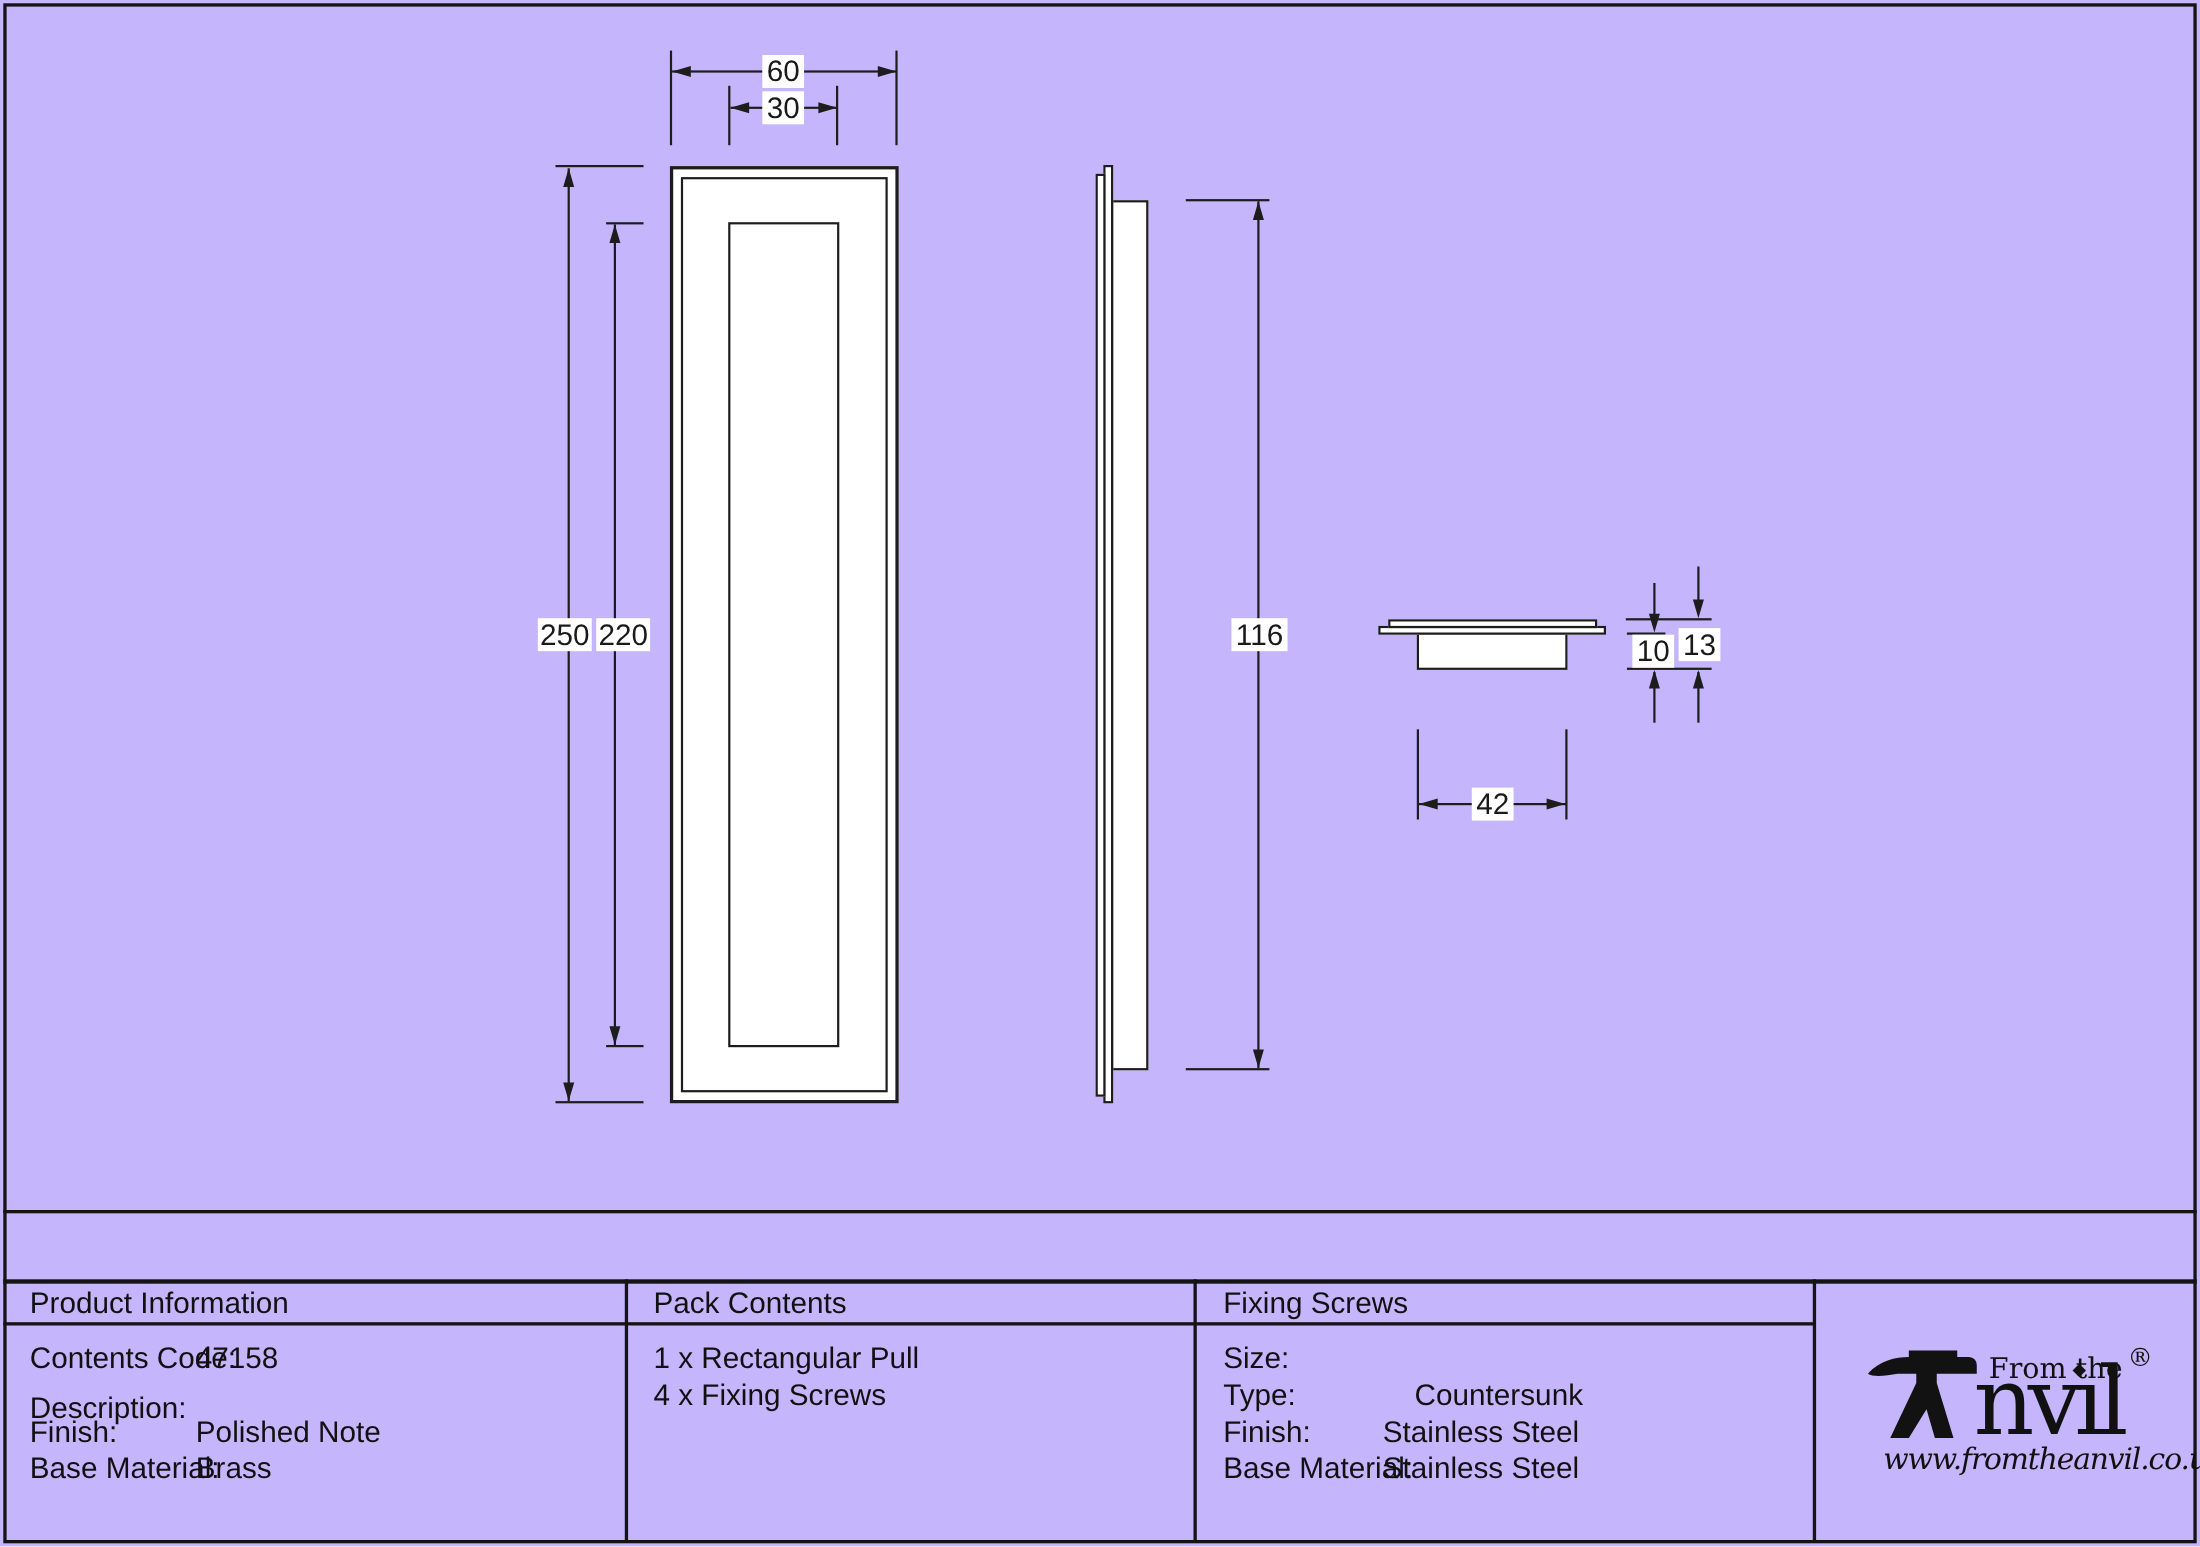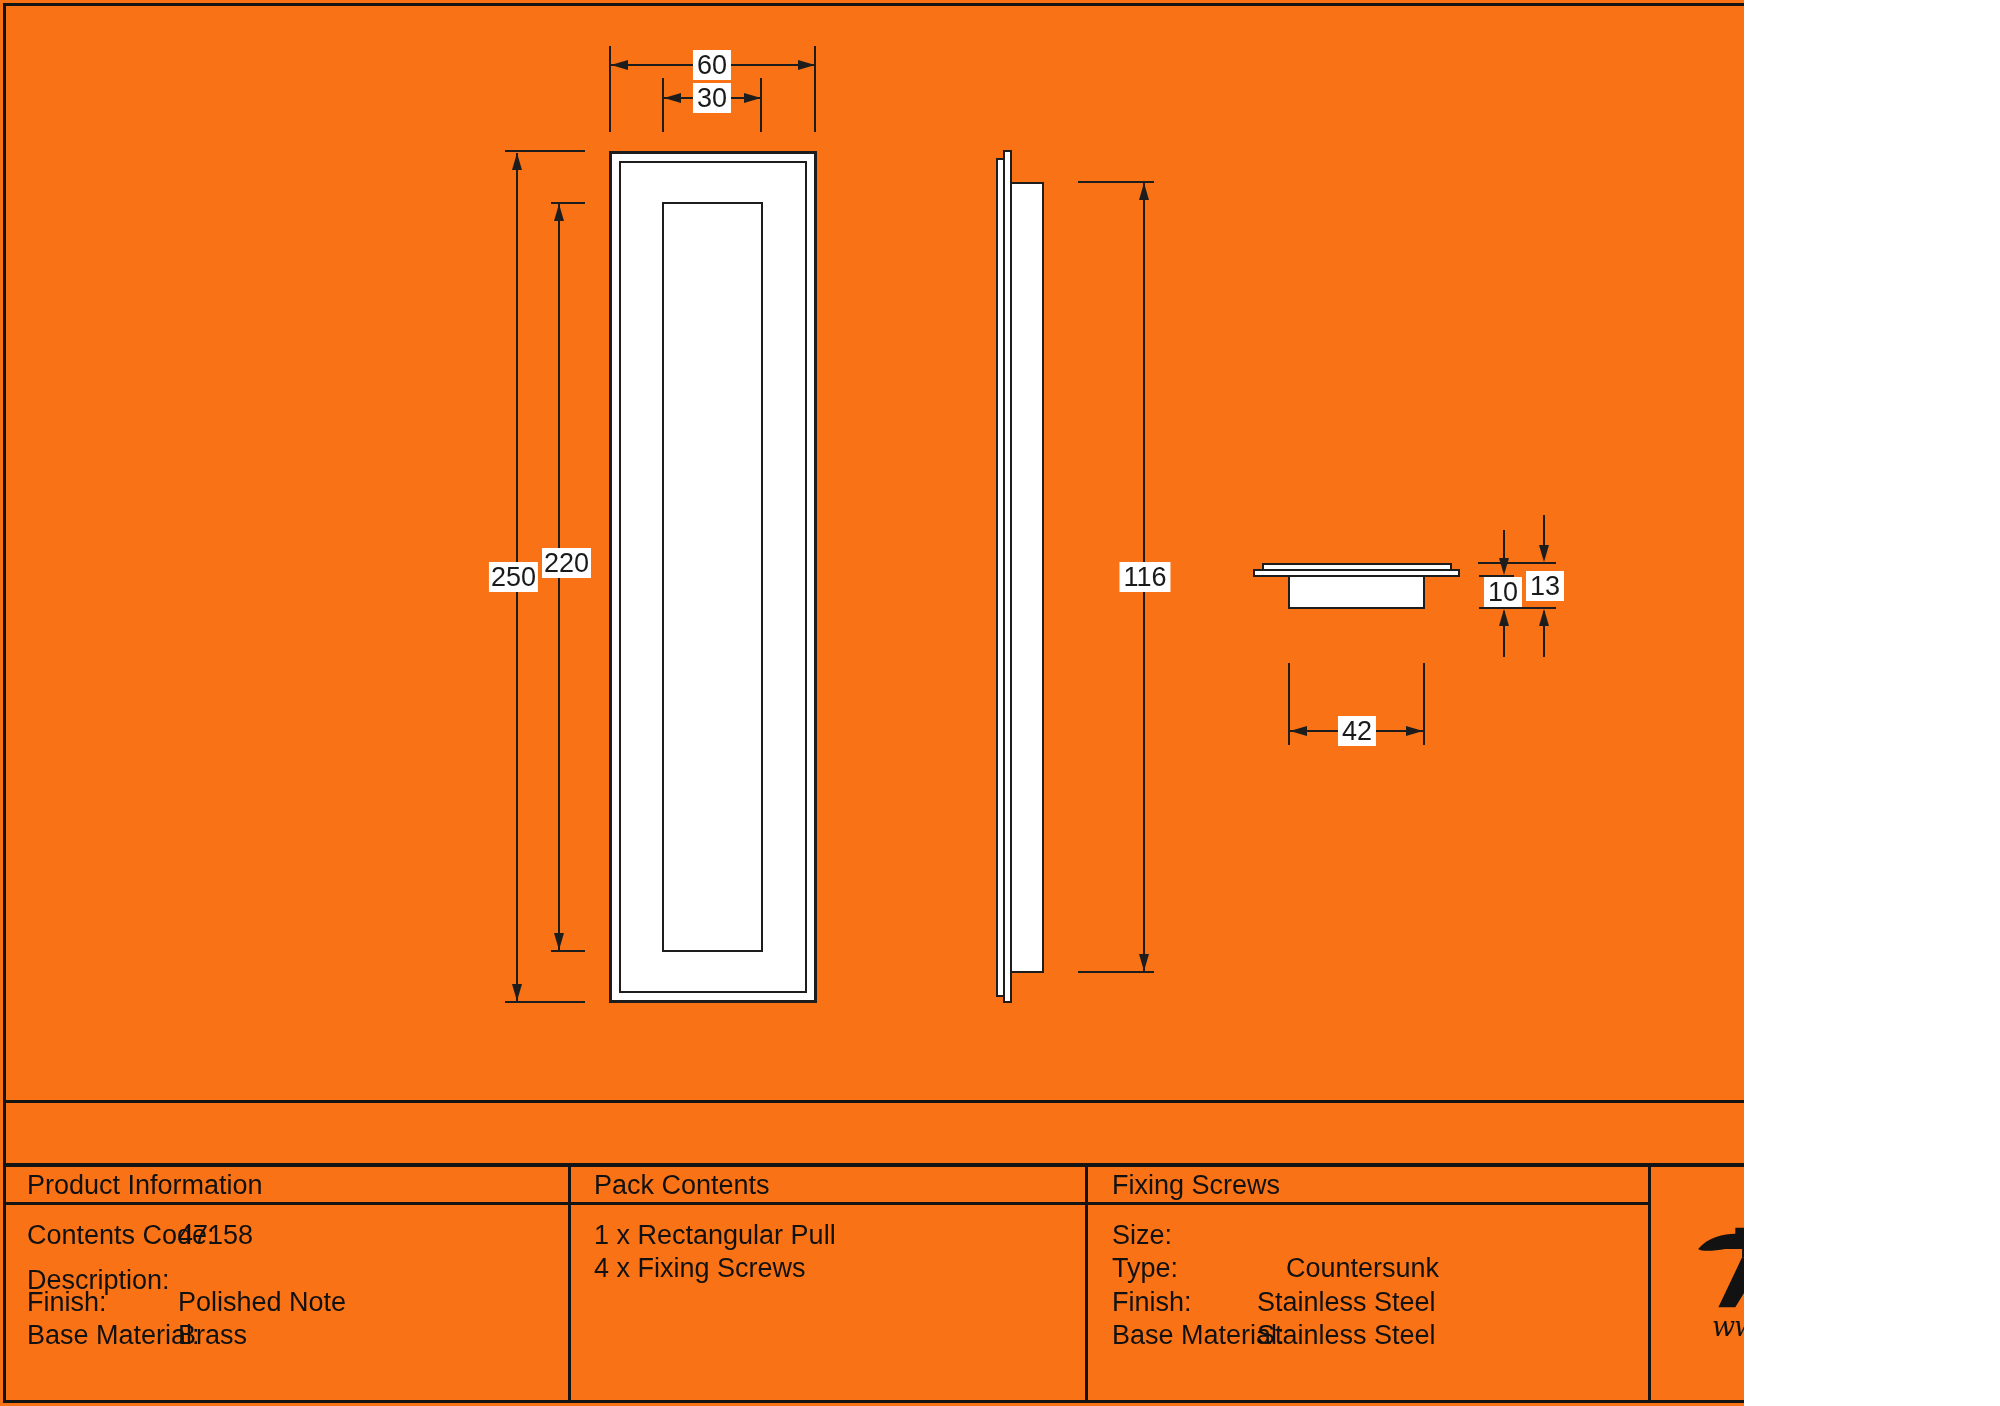--- a/index.html
+++ b/index.html
@@ -1,16 +1,16 @@
 <!DOCTYPE html>
 <html><head>
 <meta charset="utf-8">
 <style>
   html,body{margin:0;padding:0;background:#fff;}
-  #canvas{position:relative;width:1744px;height:1406px;background:#f97316;
+  #canvas{position:relative;width:2000px;height:1406px;background:#c4b5fd;
           font-family:"Liberation Sans",sans-serif;color:#1a1a1a;overflow:hidden;}
   .frame{position:absolute;left:3px;top:3px;width:1994px;height:1400px;
          border:3px solid #141414;box-sizing:border-box;}
   .hline{position:absolute;height:2px;background:#1d1d1d;}
   .vline{position:absolute;width:2px;background:#1d1d1d;}
   .rect{position:absolute;border:2px solid #1d1d1d;background:#fff;box-sizing:border-box;}
   .arr{position:absolute;width:0;height:0;}
   .arr-l{border-top:5px solid transparent;border-bottom:5px solid transparent;border-right:17px solid #1d1d1d;}
   .arr-r{border-top:5px solid transparent;border-bottom:5px solid transparent;border-left:17px solid #1d1d1d;}
   .arr-u{border-left:5px solid transparent;border-right:5px solid transparent;border-bottom:17px solid #1d1d1d;}
@@ -63,21 +63,21 @@
     <div class="arr arr-d" style="left:512px;top:984px;"></div>
     <span class="dimlabel alignR" style="left:538px;top:577px;">250</span>
   </div>
 
   <div>
     <div class="hline" style="left:551px;top:202px;width:34px;"></div>
     <div class="hline" style="left:551px;top:950px;width:34px;"></div>
     <div class="vline" style="left:558px;top:204px;height:746px;"></div>
     <div class="arr arr-u" style="left:554px;top:204px;"></div>
     <div class="arr arr-d" style="left:554px;top:933px;"></div>
-    <span class="dimlabel alignL" style="left:542px;top:563px;">220</span>
+    <span class="dimlabel alignL" style="left:542px;top:577px;">220</span>
   </div>
 
   <div>
     <div class="rect" style="left:1010px;top:182px;width:34px;height:791px;"></div>
     <div class="rect" style="left:1003px;top:150px;width:9px;height:853px;"></div>
     <div class="rect" style="left:996px;top:158px;width:9px;height:839px;"></div>
   </div>
 
   <div>
     <div class="hline" style="left:1078px;top:181px;width:76px;"></div>

